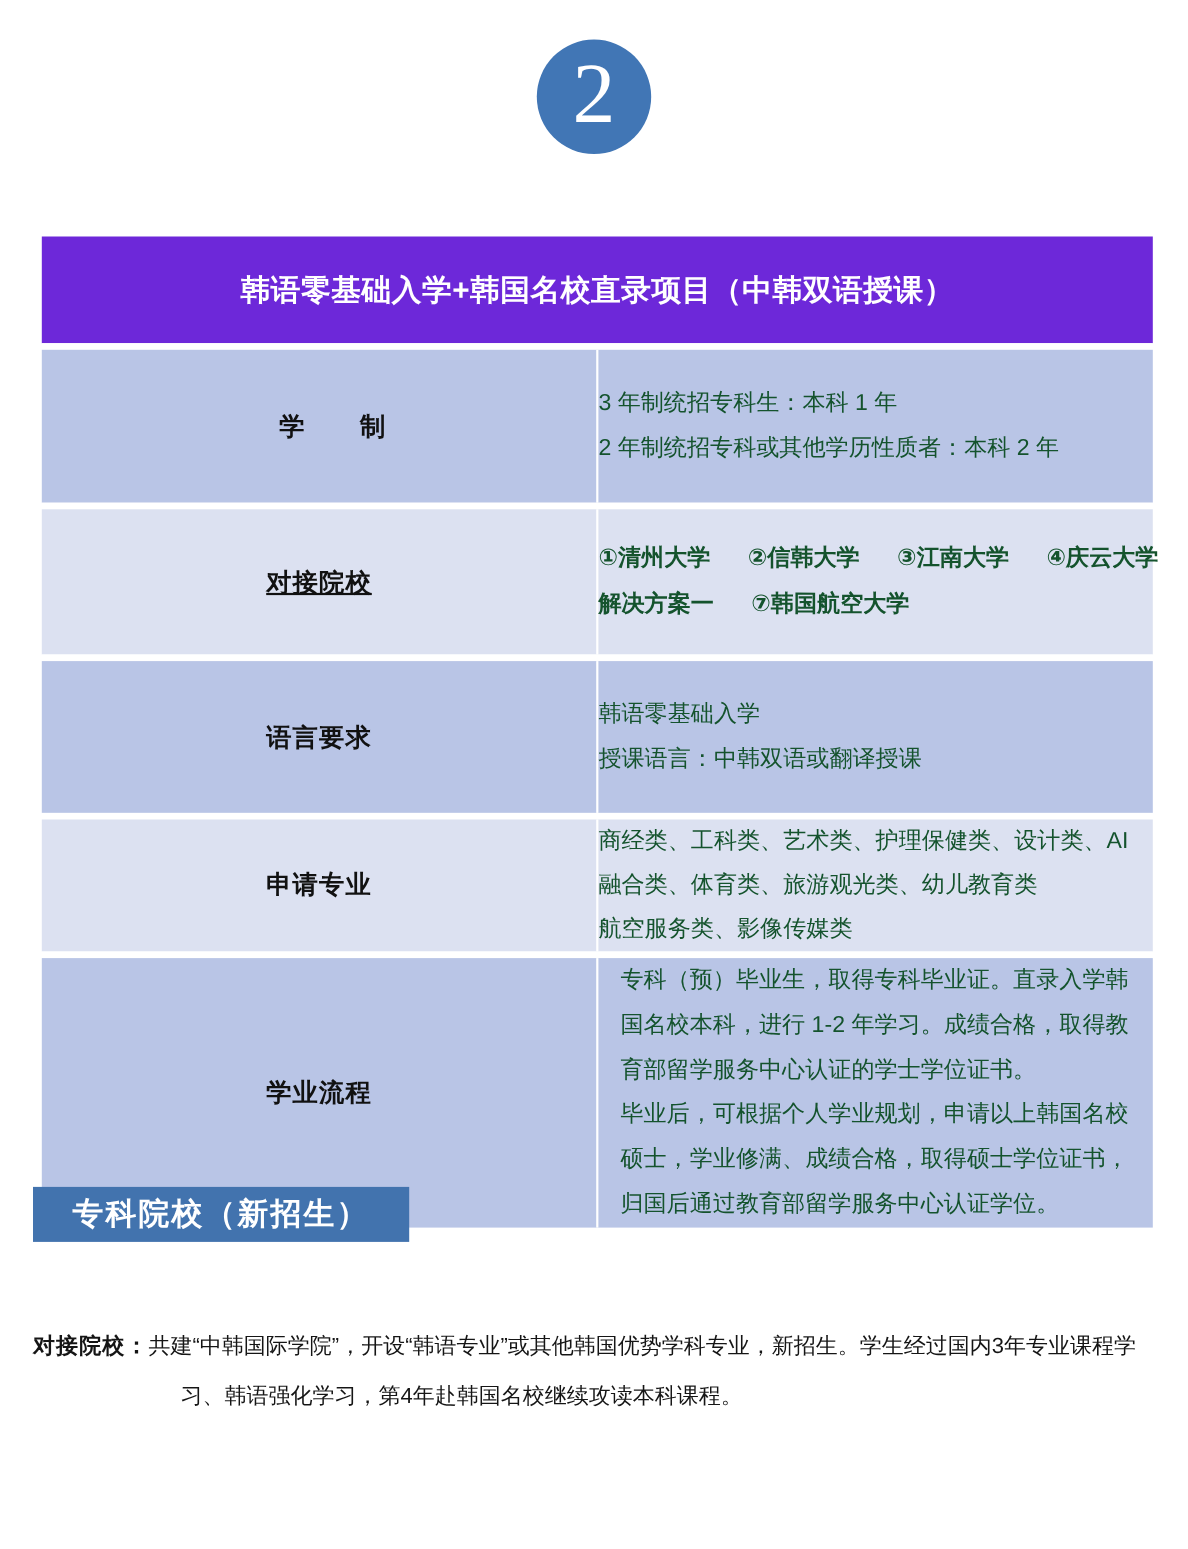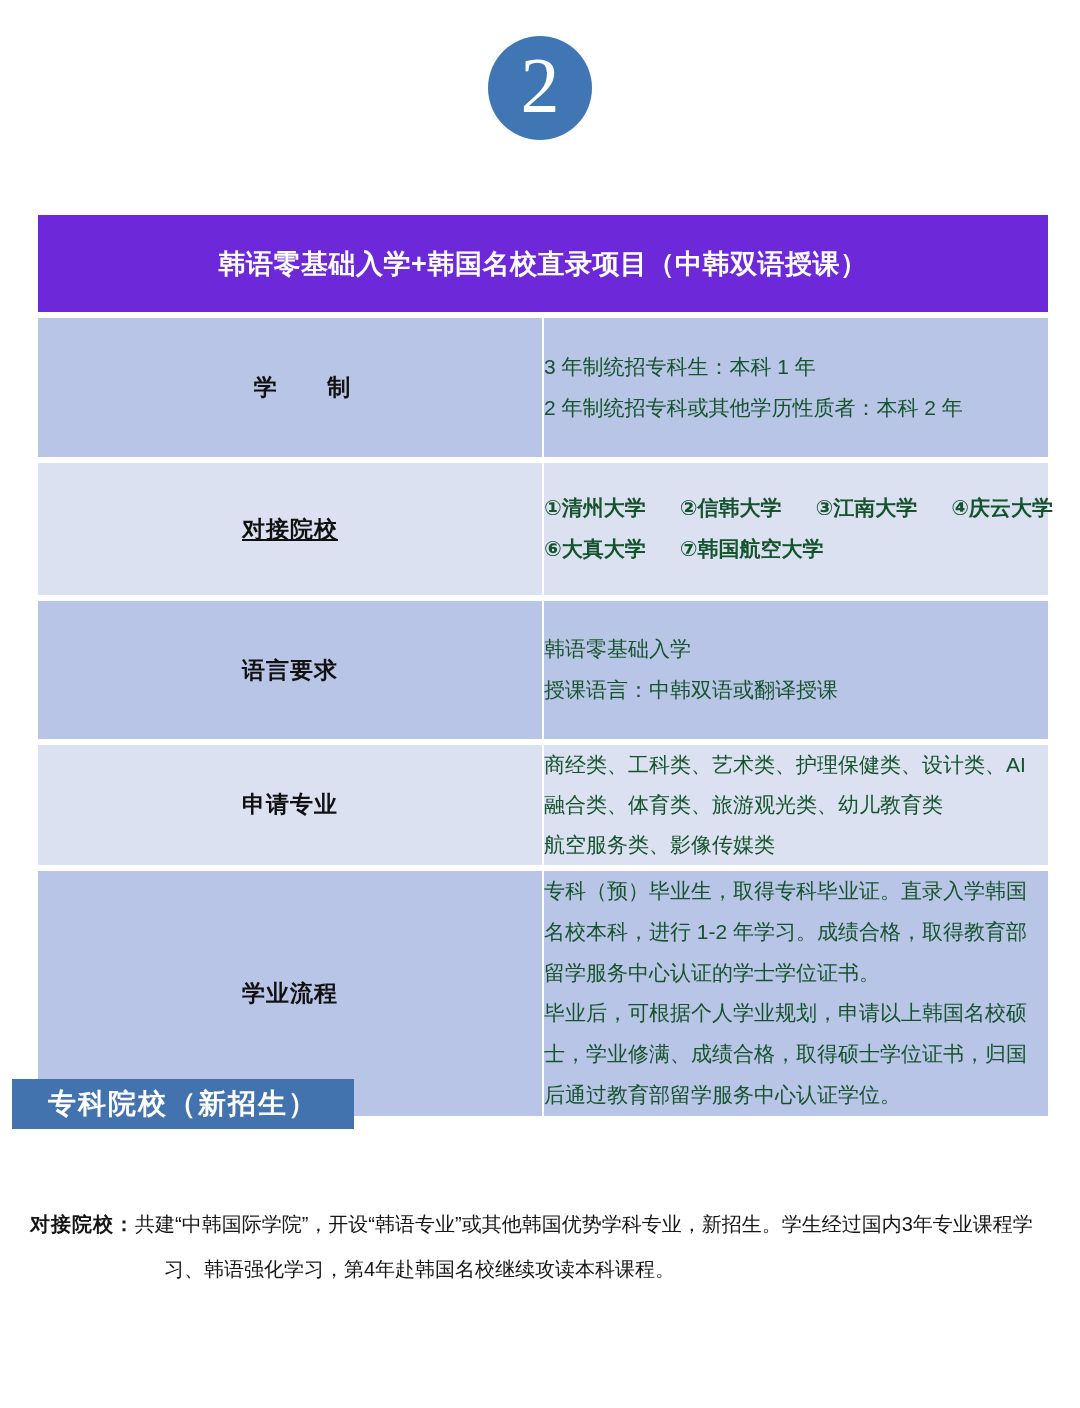--- a/index.html
+++ b/index.html
@@ -89,21 +89,21 @@
   .cell-content.tight { line-height: 1.9; }
 
   .row-divider td { height: 6px; background: #ffffff; padding: 0; border: none; }
 
   .uni-list { white-space: nowrap; }
   .uni-item { display: inline-block; margin-right: 34px; font-weight: bold; }
 
   
   .section-badge {
     position: absolute;
-    left: 12px;
+    left: 30px;
     top: 1079px;
     width: 342px;
     height: 50px;
     background: #4273ae;
     color: #ffffff;
     display: flex;
     align-items: center;
     justify-content: center;
     font-size: 28px;
     font-weight: bold;
@@ -161,21 +161,21 @@
         <td colspan="2"></td>
       </tr>
 
   <tr>
     <td class="cell-label row-shade-b" style="height:132px;text-decoration:underline;">对接院校</td>
     <td class="cell-content row-shade-b">
       <p class="uni-list">
         <span class="uni-item">①清州大学</span><span class="uni-item">②信韩大学</span><span class="uni-item">③江南大学</span><span class="uni-item">④庆云大学</span><span class="uni-item">⑤东明大学</span>
       </p>
       <p class="uni-list">
-        <span class="uni-item">⑥大真大学</span><span class="uni-item">⑦韩国航空大学</span>
+        <span class="uni-item">解决方案一</span><span class="uni-item">⑦韩国航空大学</span>
       </p>
     </td>
   </tr>
 
   <tr class="row-divider">
         <td colspan="2"></td>
       </tr>
 
   <tr>
     <td class="cell-label row-shade-a" style="height:138px;">语言要求</td>
@@ -196,21 +196,21 @@
       <p>航空服务类、影像传媒类</p>
     </td>
   </tr>
 
   <tr class="row-divider">
         <td colspan="2"></td>
       </tr>
 
   <tr>
     <td class="cell-label row-shade-a" style="height:202px;">学业流程</td>
-    <td class="cell-content row-shade-a" style="padding-right:16px;">
+    <td class="cell-content row-shade-a" style="padding-right:16px;padding-left:20px;">
       <p>专科（预）毕业生，取得专科毕业证。直录入学韩国名校本科，进行 1-2 年学习。成绩合格，取得教育部留学服务中心认证的学士学位证书。</p>
       <p>毕业后，可根据个人学业规划，申请以上韩国名校硕士，学业修满、成绩合格，取得硕士学位证书，归国后通过教育部留学服务中心认证学位。</p>
     </td>
   </tr>
 </tbody>
   </table>
 
 <div class="section-badge">专科院校（新招生）</div>
 
 <div class="solutions">

